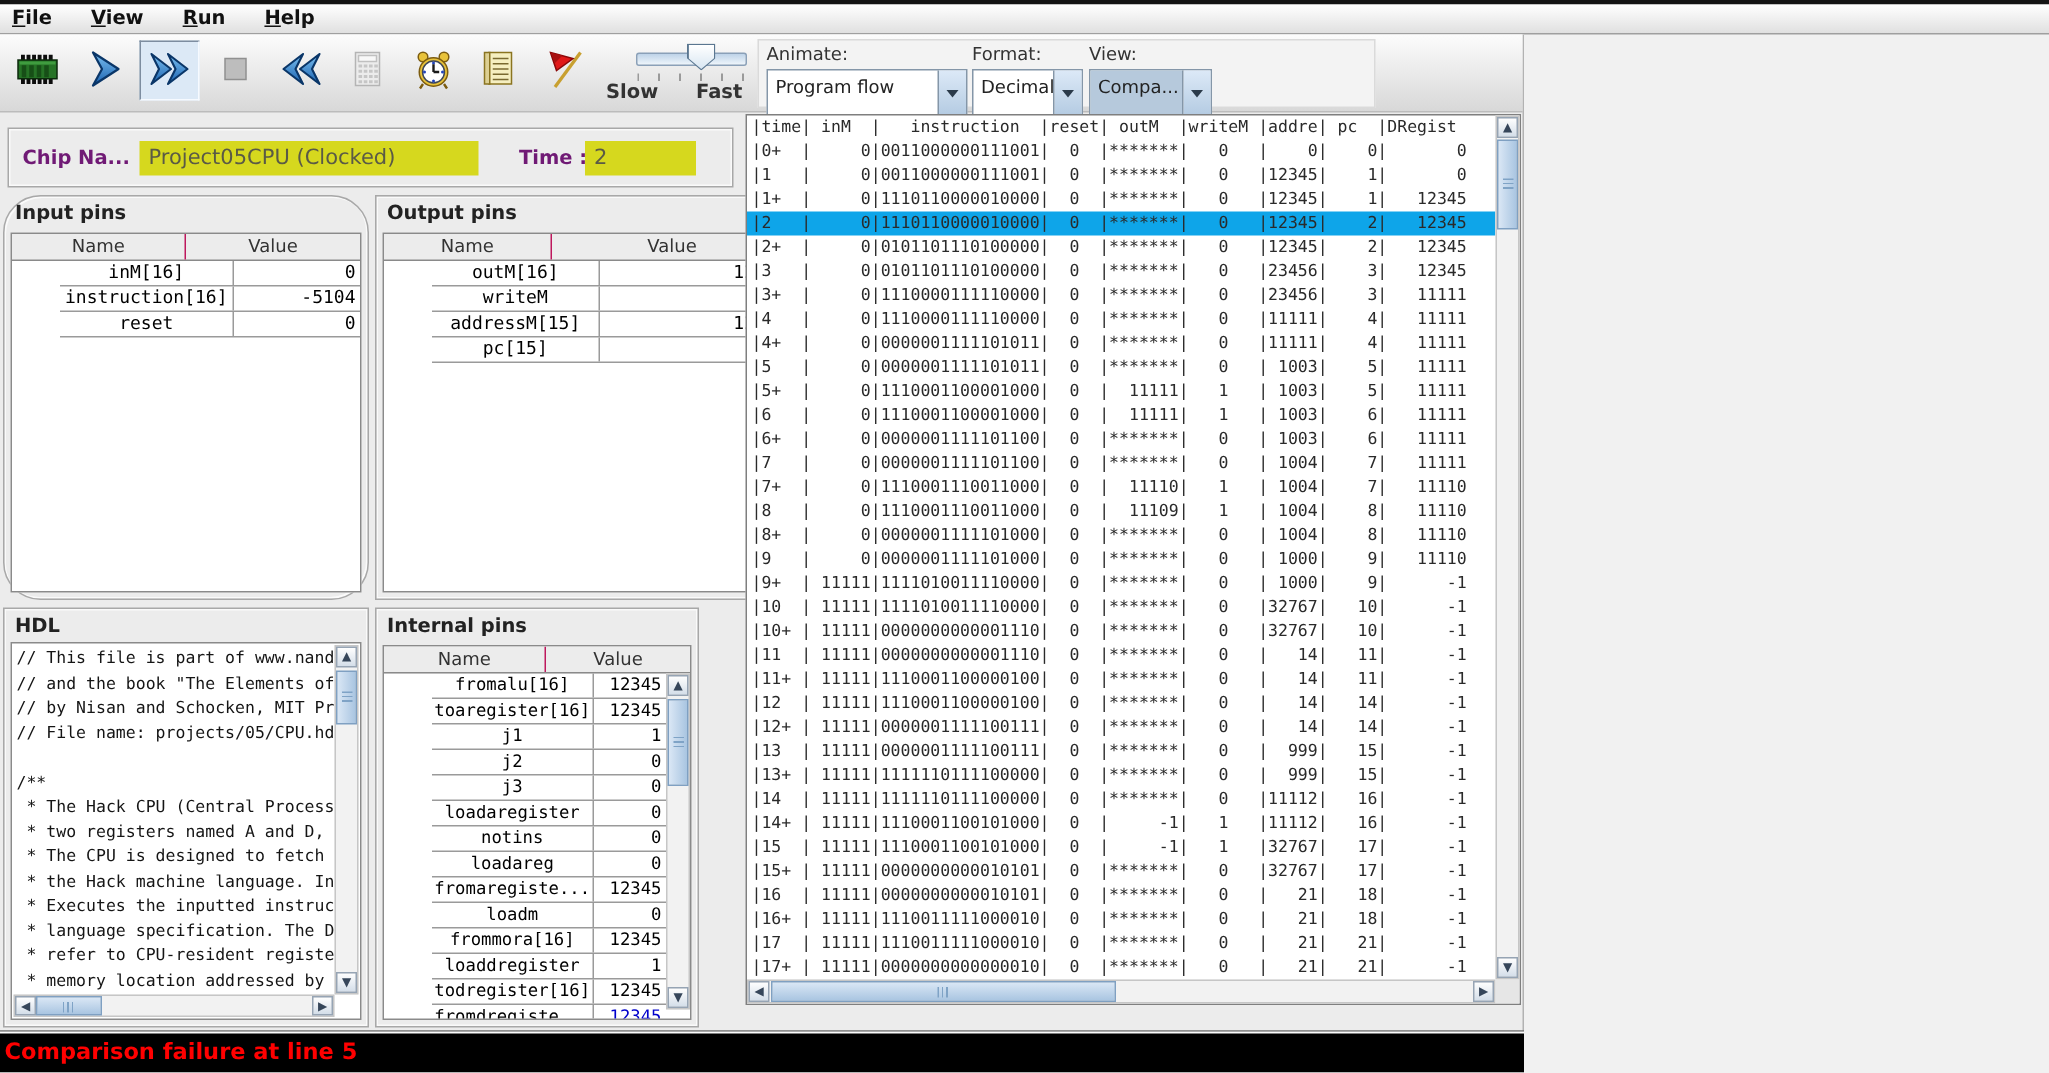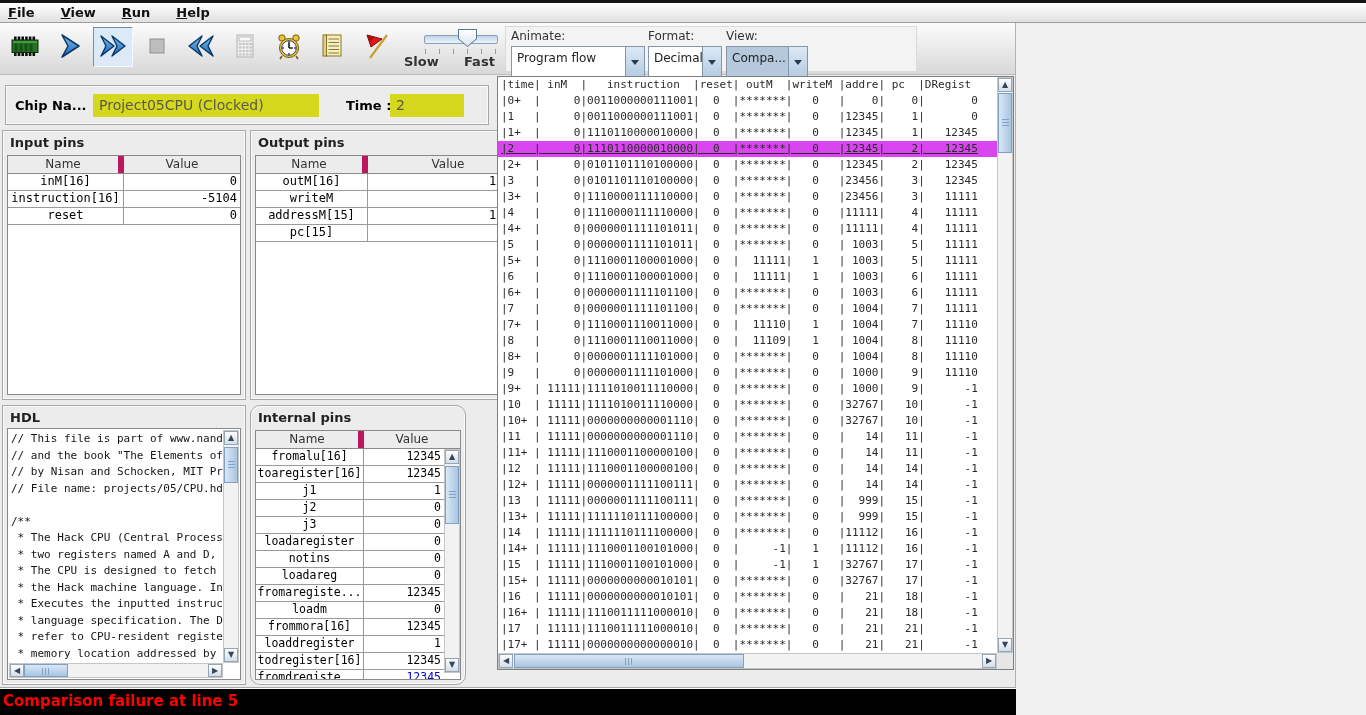--- a/index.html
+++ b/index.html
@@ -47,39 +47,39 @@
   .combo.selected .val{background:#b6c9dc;}
   .combo .arrow{width:18px;background:linear-gradient(#dce9f7,#b4cbe2);border-left:1px solid #8496a8;
                 display:flex;align-items:center;justify-content:center;}
   .tri{width:0;height:0;border-left:4px solid transparent;border-right:4px solid transparent;
        border-top:5px solid #2a3a4a;}
 
   
   .chip-bar{position:absolute;left:5px;top:62px;width:484px;height:40px;box-sizing:border-box;
             background:#ececec;border:1px solid #a8a8a8;
             box-shadow:inset 1px 1px 0 #fafafa,inset -1px -1px 0 #fafafa;}
-  .chip-label{position:absolute;left:9px;top:12px;font-weight:bold;font-size:13px;color:#000000;white-space:nowrap;}
+  .chip-label{position:absolute;left:9px;top:12px;font-weight:bold;font-size:13px;color:#701a75;white-space:nowrap;}
   .yellow-field{position:absolute;top:8px;height:23px;box-sizing:border-box;background:#d6d81e;
                 color:#5a5a46;font-size:14px;padding:3px 0 0 6px;white-space:nowrap;overflow:hidden;}
 
   
   .panel{position:absolute;background:#ececec;border:1px solid #a8a8a8;box-sizing:border-box;
          box-shadow:inset 1px 1px 0 #fafafa,inset -1px -1px 0 #fafafa;}
   .ptitle{position:absolute;left:7px;top:4px;font-weight:bold;font-size:13px;color:#222;}
-  #input-panel{left:2px;top:107px;width:244px;height:270px;}
+  #input-panel{left:2px;top:107px;width:244px;height:270px;border-radius:25px;}
   #output-panel{left:250px;top:107px;width:284px;height:270px;}
   #hdl-panel{left:2px;top:382px;width:244px;height:280px;}
-  #internal-panel{left:250px;top:382px;width:216px;height:280px;border-radius:10px;}
+  #internal-panel{left:250px;top:382px;width:216px;height:280px;}
 
   .ptable{position:absolute;left:4px;top:24px;right:4px;bottom:4px;background:#fff;
           border:1px solid #8a8a8a;overflow:hidden;}
   .phead{display:flex;height:17px;background:#ececec;border-bottom:1px solid #8a8a8a;}
   .phead div{font-size:12px;color:#333;text-align:center;line-height:17px;box-sizing:border-box;}
-  .phead .hname{border-right:6px solid #be185d;text-align:center;}
-  .rows{position:absolute;left:0;top:18px;right:0;}
+  .phead .hname{border-right:1px solid #be185d;text-align:center;}
+  .rows{position:absolute;left:0;top:18px;right:0;padding-left:32px;}
   .prow{display:flex;height:16px;border-bottom:1px solid #9a9a9a;font-size:12px;}
   .prow .pname{text-align:center;line-height:15px;border-right:1px solid #9a9a9a;box-sizing:border-box;
                overflow:hidden;white-space:nowrap;color:#000;}
   .prow .pval{flex:1;text-align:right;line-height:15px;padding-right:3px;color:#000;}
   .blue{color:#0000cc !important;}
   #input-panel .hname,#input-panel .pname{width:116px;}
   #output-panel .hname,#output-panel .pname{width:112px;}
   #internal-panel .hname,#internal-panel .pname{width:108px;}
   #internal-panel .rows{right:16px;}
   #internal-panel .prow{font-size:11.5px;}
@@ -103,21 +103,21 @@
           background:linear-gradient(180deg,#dae7f5,#a9c5e1);border:1px solid #7fa0c2;}
   .sb-thumb-h::after{content:"";position:absolute;top:3px;left:50%;margin-left:-4px;width:8px;height:7px;
           background:repeating-linear-gradient(90deg,#7fa3c6 0 1px,transparent 1px 3px);}
 
   
   #trace-panel{position:absolute;left:497px;top:53px;width:517px;height:594px;box-sizing:border-box;
                border:1px solid #7f7f7f;background:#fff;}
   .trace-lines{position:absolute;left:0;top:0;right:16px;bottom:16px;overflow:hidden;
                font-size:11px;color:#2a2a2a;}
   .thead-line,.trow{height:16px;line-height:16px;white-space:pre;padding-left:3px;}
-  .trow.hl{background:#d946ef;text-decoration:underline;}
+  .trow.hl{background:#0ea5e9;}
   .trace-vscroll{right:0;top:0;width:16px;bottom:16px;}
   .trace-hscroll{left:0;bottom:0;height:16px;right:16px;}
   .corner{position:absolute;right:0;bottom:0;width:16px;height:16px;background:#e6e6e6;}
 
   
   .status{position:absolute;left:0;top:664px;width:1016px;height:28px;background:#000000;
           border-top:1px solid #a8a8a8;box-shadow:inset 0 1px 0 #fbfbfb;}
   .status .msg{position:absolute;left:3px;top:4px;font-weight:bold;font-size:15px;color:#ff0000;}
 </style>
 </head>

